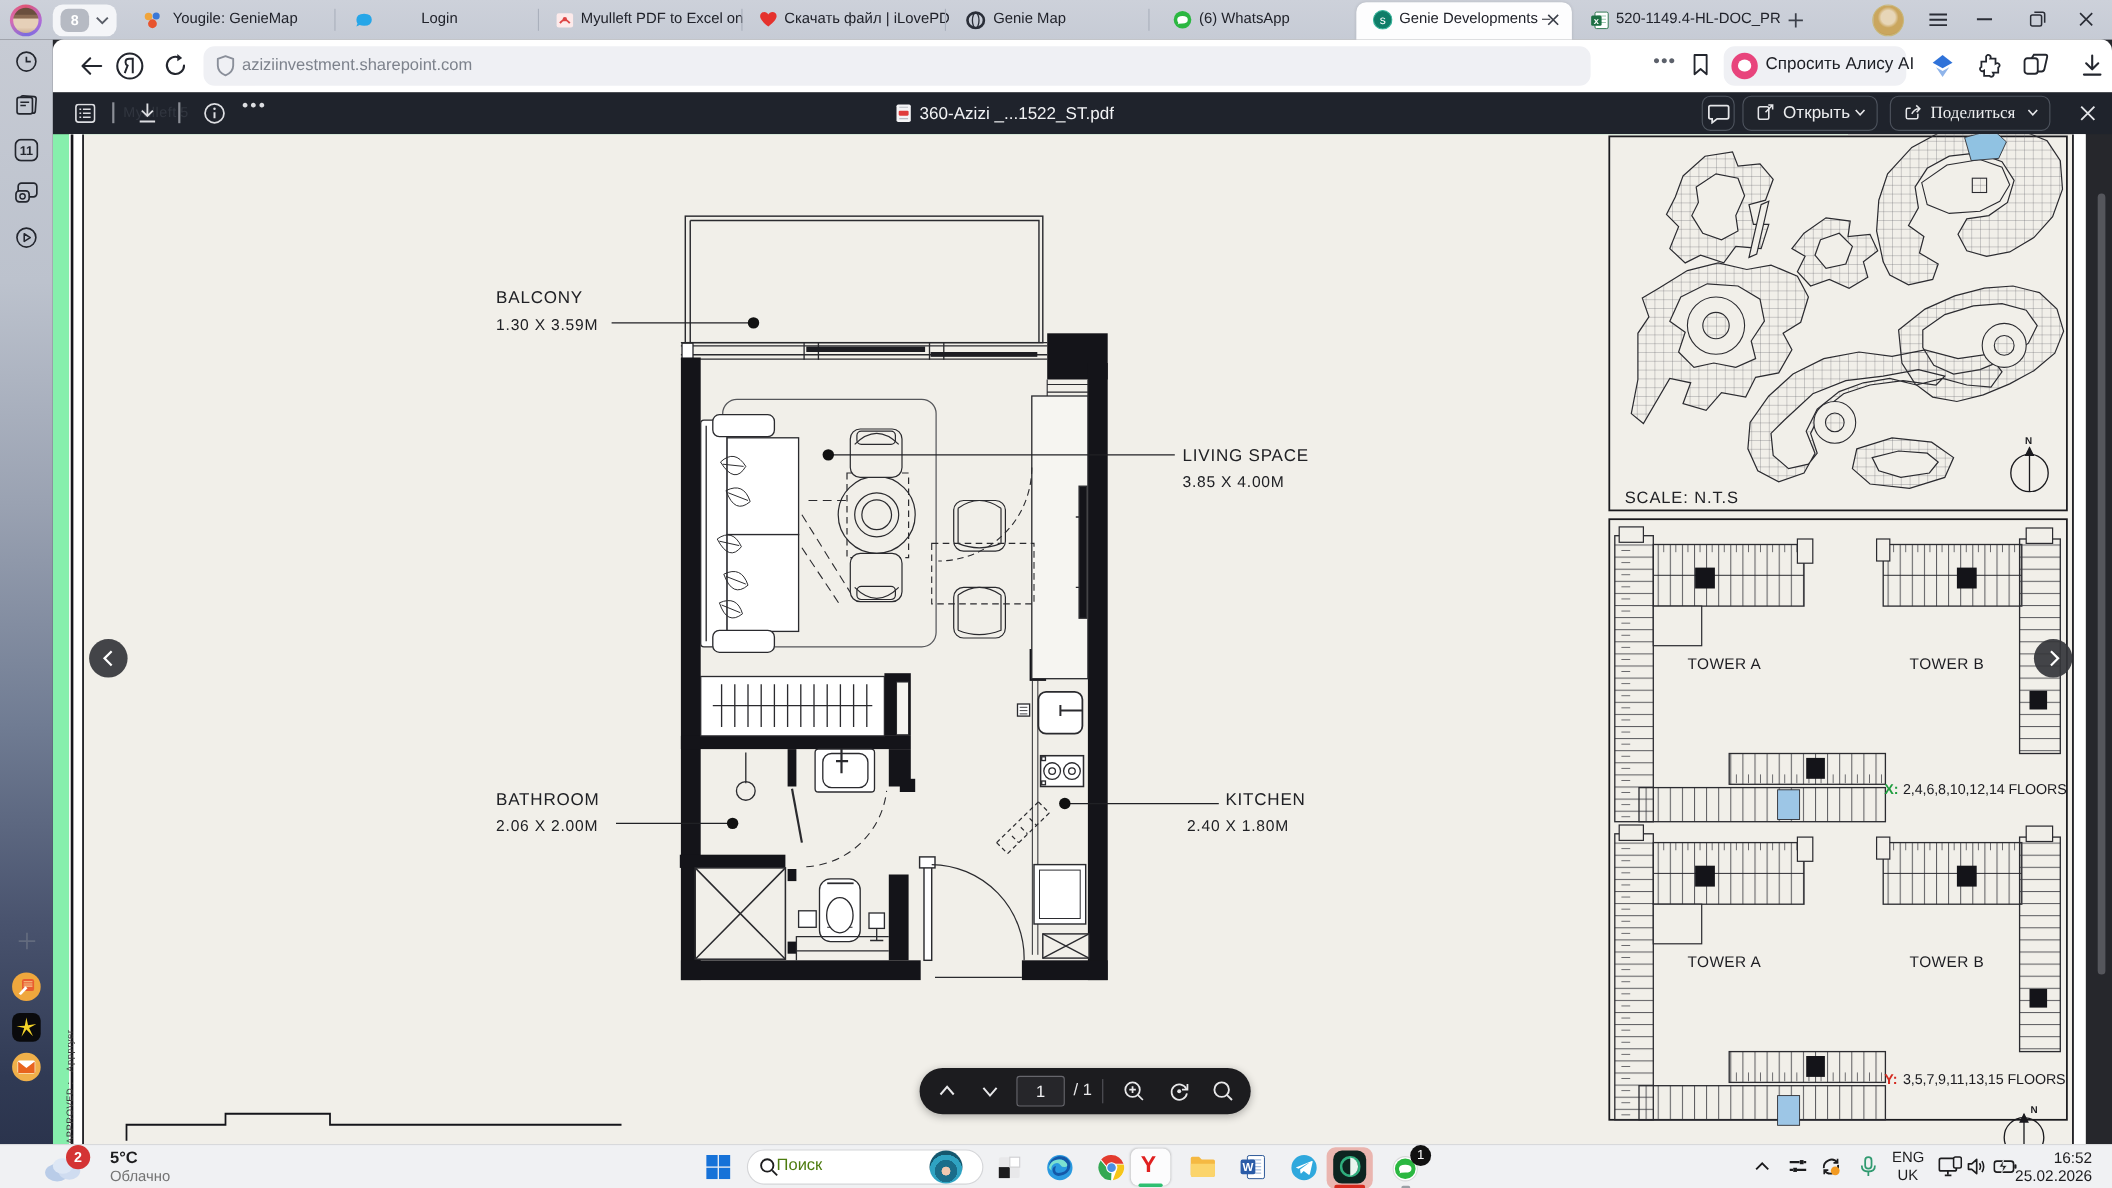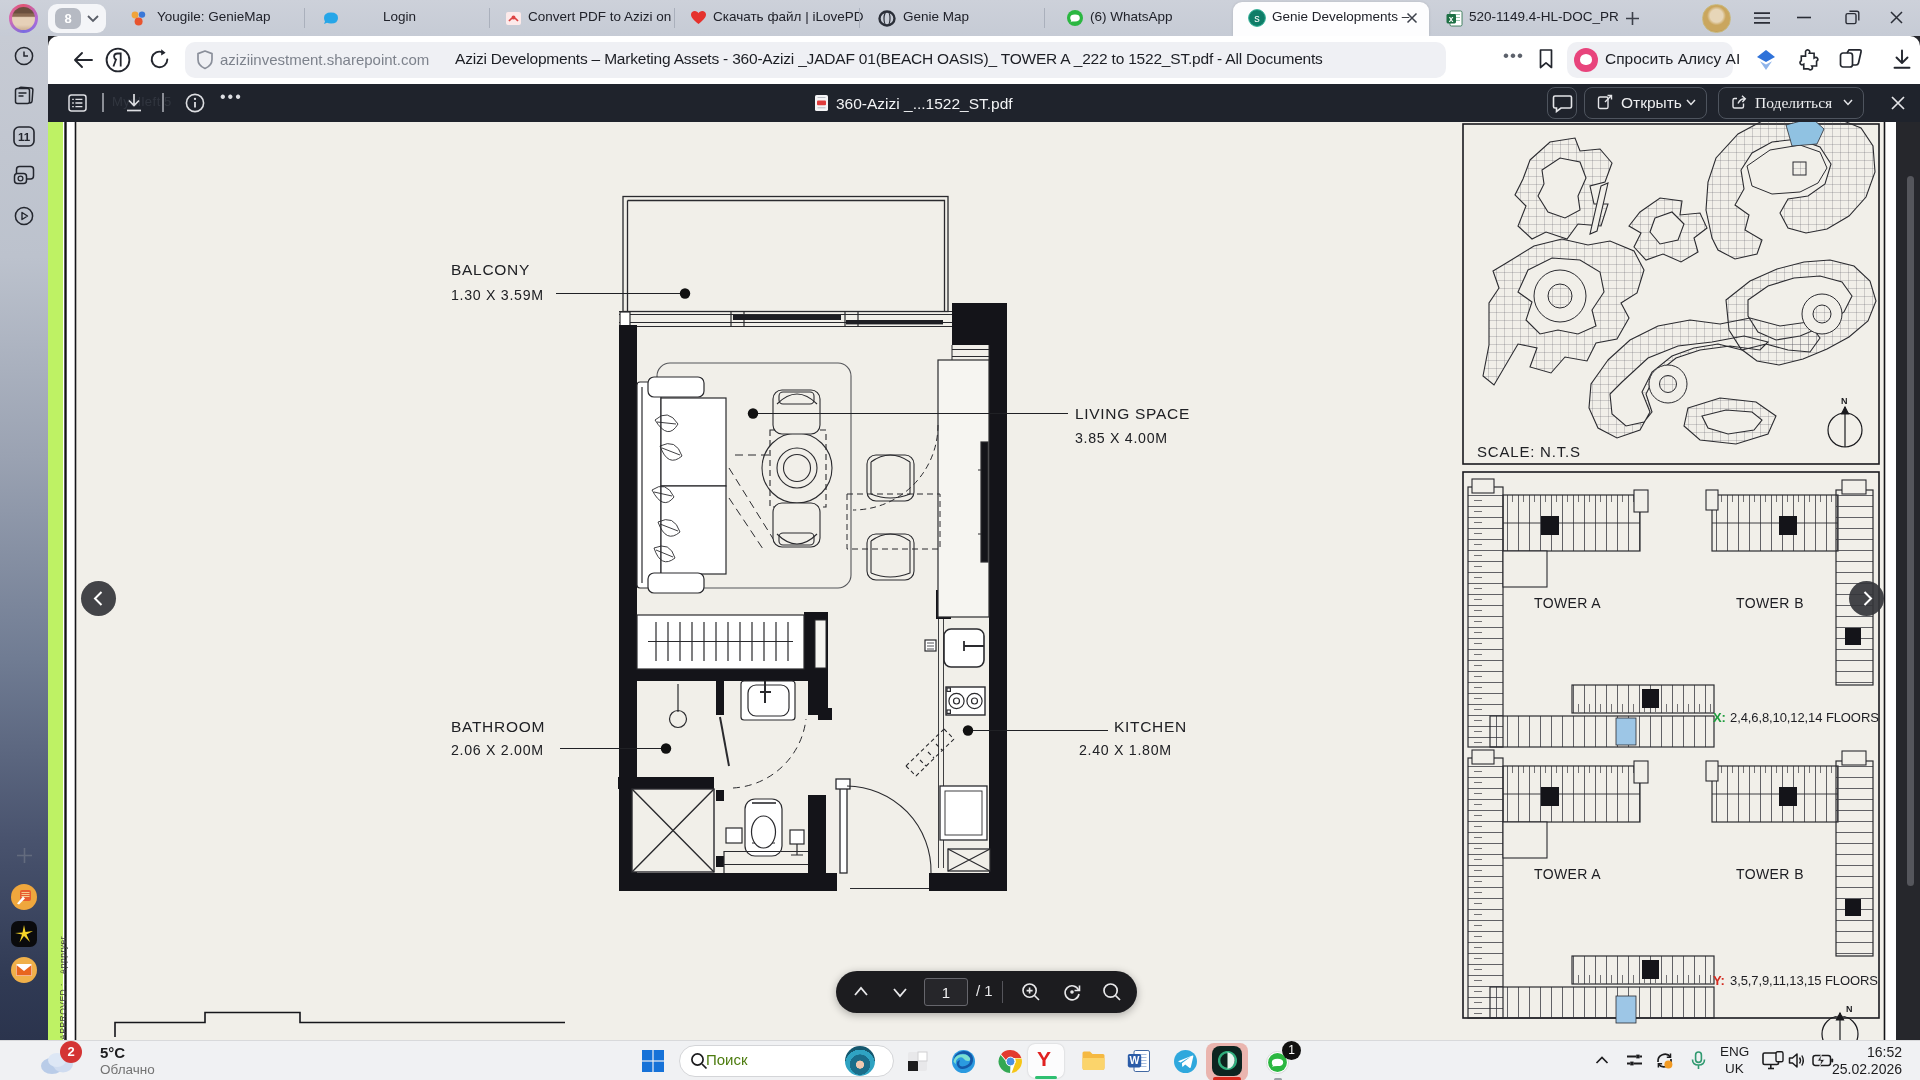--- a/index.html
+++ b/index.html
@@ -14,21 +14,21 @@
   
   .toolbar { position:absolute; left:48px; top:36px; width:1872px; height:48px;
     background:#ffffff; border-radius:10px 10px 0 0; }
   .addr { position:absolute; left:137px; top:6px; width:1261px; height:36px;
     background:#eff0f4; border-radius:10px; }
   
   .pdfbar { position:absolute; left:48px; top:84px; width:1872px; height:38px; background:#1f232c; }
   .pdfbtn { position:absolute; top:3px; height:32px; background:#20242c; border:1.3px solid #4e545e; border-radius:8px;
     color:#ecedef; font-size:15.5px; line-height:30px; }
   
-  .viewer { position:absolute; left:48px; top:122px; width:1632px; height:918px; background:#bef264; }
+  .viewer { position:absolute; left:48px; top:122px; width:1632px; height:918px; background:#86efac; }
   
   .taskbar { position:absolute; left:0; top:1040px; width:1920px; height:40px; background:#f0f1f3;
     border-top:1px solid #d8d9db; }
   
   .sidebar { position:absolute; left:0; top:36px; width:48px; height:1004px;
     background:linear-gradient(180deg,#c7cbd4 0%,#bcc2cd 22%,#9aa2b2 42%,#707c93 62%,#49536e 80%,#303a54 94%,#2b344d 100%); }
 </style>
 </head>
 <body>
 
@@ -55,21 +55,21 @@
       <path d="M2 7 Q2 1.5 9 1.5 Q16 1.5 16 7 Q16 12.5 9 12.5 Q6.5 12.5 5 11.8 L2 13 L3 10.4 Q2 9 2 7 Z" fill="#26a6e8"></path>
     </svg>
     <div class="tab-title" style="left:383px;">Login</div>
     <div class="tabdiv" style="left:489px;"></div>
 
     <svg class="abs" style="left:505px;top:10px" width="17" height="17" viewBox="0 0 17 17">
       <rect x="1" y="2" width="15" height="13" rx="2" fill="#fdeaea"></rect>
       <path d="M4 11 Q8.5 5 13 11" stroke="#d44" stroke-width="1.6" fill="none"></path>
       <circle cx="8.5" cy="7.4" r="2" fill="#d44"></circle>
     </svg>
-    <div class="tab-title" style="left:528px;">Convert PDF to Azizi on</div>
+    <div class="tab-title" style="left:528px;">Myulleft PDF to Excel on</div>
     <div class="tabdiv" style="left:674px;"></div>
 
     <svg class="abs" style="left:690px;top:10px" width="17" height="16" viewBox="0 0 17 16">
       <path d="M8.5 14 C3 10 1 7 1 4.6 C1 2.4 2.8 1 4.8 1 C6.4 1 7.8 2 8.5 3.2 C9.2 2 10.6 1 12.2 1 C14.2 1 16 2.4 16 4.6 C16 7 14 10 8.5 14 Z" fill="#e5322d"></path>
     </svg>
     <div class="tab-title" style="left:713px;">Скачать файл | iLovePD</div>
     <div class="tabdiv" style="left:859px;"></div>
 
     <svg class="abs" style="left:878px;top:10px" width="18" height="17" viewBox="0 0 18 17">
       <ellipse cx="9" cy="8.5" rx="7.5" ry="7" fill="none" stroke="#2a2e38" stroke-width="2.4"></ellipse>
@@ -142,21 +142,20 @@
     </svg>
 
     <div class="addr"></div>
 
     <svg class="abs" style="left:147px;top:13px" width="20" height="22" viewBox="0 0 20 22">
       <path d="M10 2 L17 4.6 V10.5 Q17 16.5 10 19.5 Q3 16.5 3 10.5 V4.6 Z" fill="none" stroke="#8a8f9a" stroke-width="1.7" stroke-linejoin="round"></path>
     </svg>
 
     <div class="abs" style="left:172px;top:15px;font-size:15px;color:#7d828c;">aziziinvestment.sharepoint.com</div>
 
-    <div class="abs" style="left:407px;top:14px;font-size:15.5px;color:#1c1e24;white-space:nowrap;letter-spacing:-0.2px;">Azizi Developments – Marketing Assets - 360-Azizi _JADAF 01(BEACH OASIS)_ TOWER A _222 to 1522_ST.pdf - All Documents</div>
 
     <div class="abs" style="left:1455px;top:10px;font-size:17px;color:#5c616b;letter-spacing:1px;">•••</div>
 
     <svg class="abs" style="left:1489px;top:12px" width="18" height="22" viewBox="0 0 18 22">
       <path d="M3.5 2 H14.5 V19.5 L9 14.8 L3.5 19.5 Z" fill="none" stroke="#23262e" stroke-width="1.7" stroke-linejoin="round"></path>
     </svg>
 
     <div class="abs" style="left:1519px;top:6px;width:166px;height:36px;background:#eff0f4;border-radius:10px;"></div>
     <div class="abs" style="left:1526px;top:12px;width:24px;height:24px;border-radius:50%;background:#e8447c;"></div>
     <div class="abs" style="left:1532px;top:18px;width:12px;height:11px;border-radius:50% 50% 46% 46%;background:#fff;"></div>

